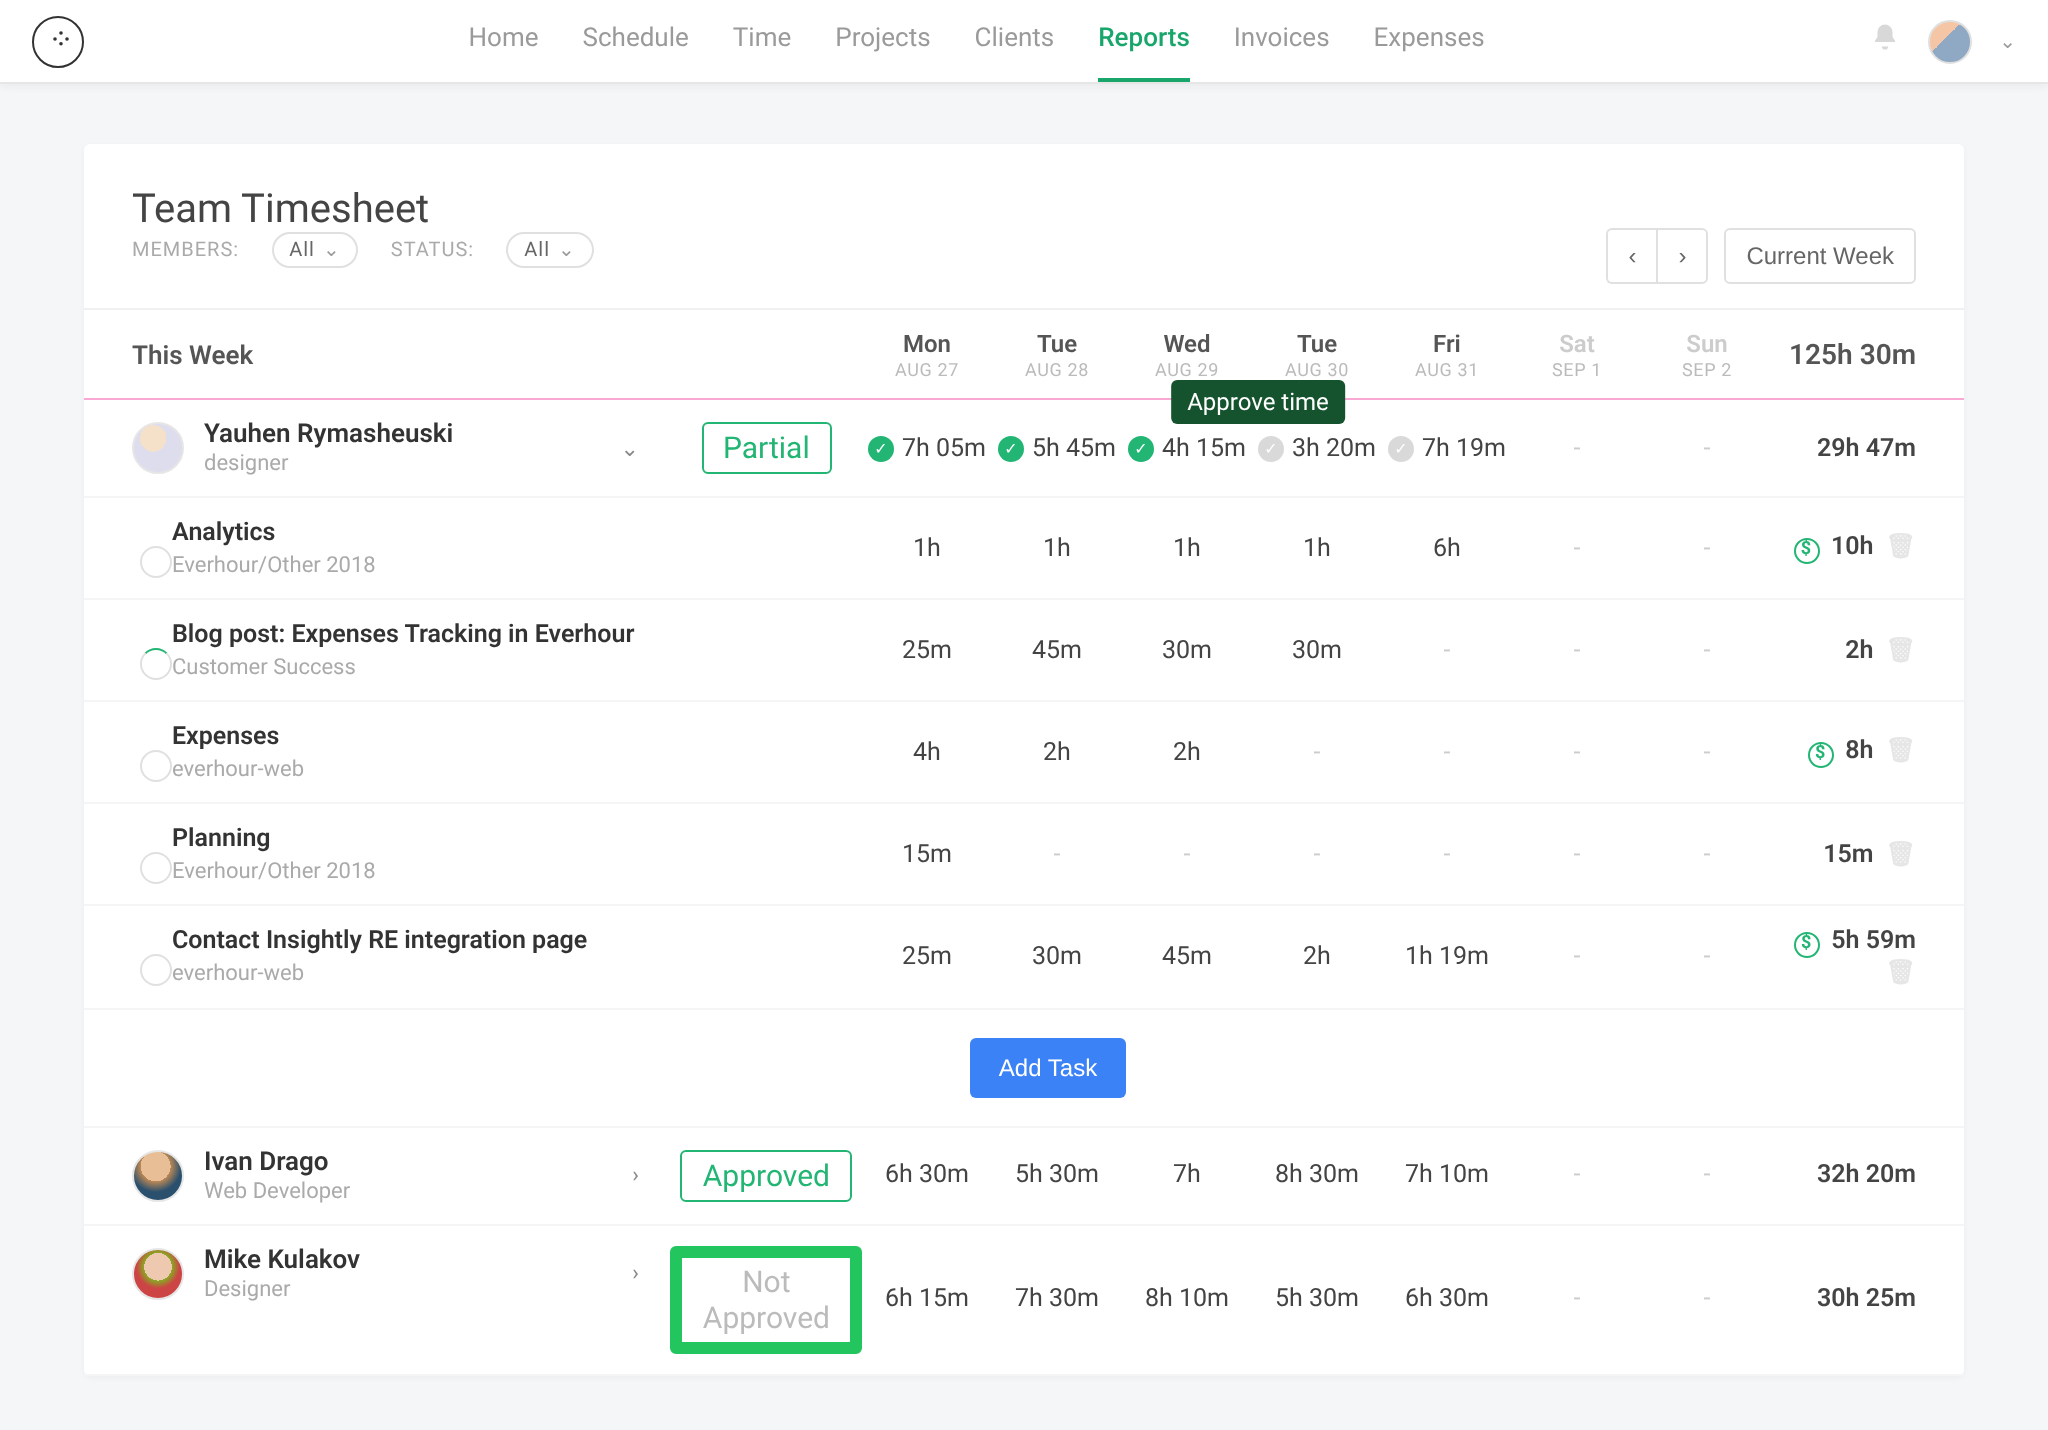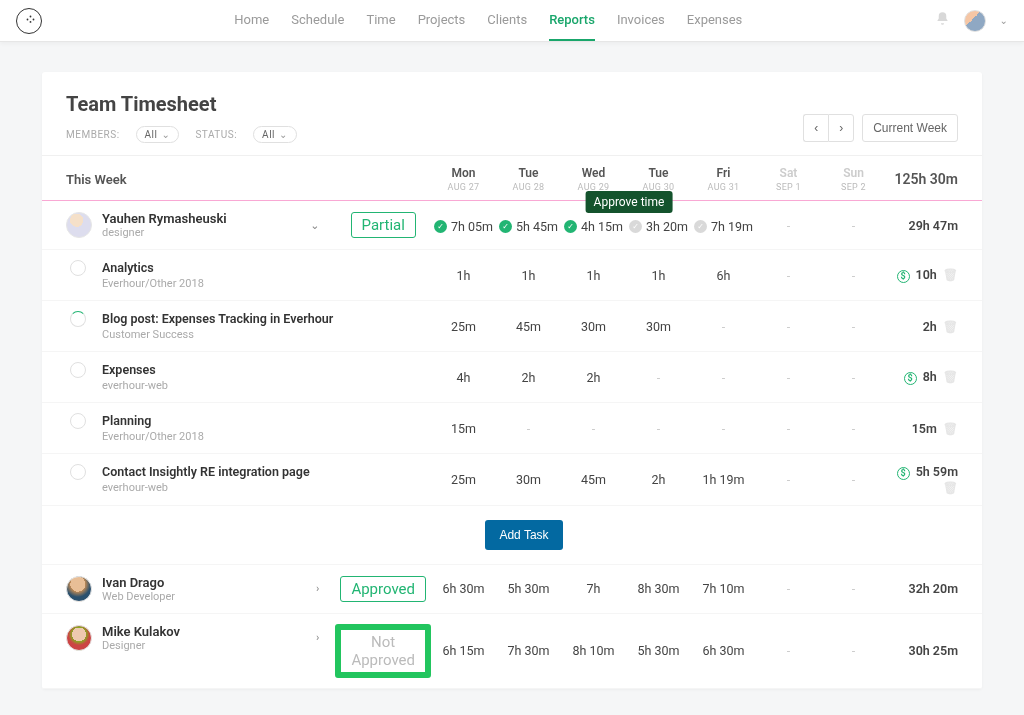--- a/index.html
+++ b/index.html
@@ -69,23 +69,22 @@
     border-radius: 3px;
     box-shadow: 0 1px 3px rgba(0,0,0,0.04);
   }
   .header {
     padding: 20px 24px 12px 24px;
     display:flex;
     justify-content: space-between;
   }
   .header-left h1 {
     font-size: 20px;
-    font-weight: 700;
+    font-weight: 400;
     color: #444;
-    margin-bottom: 10px;
   }
   .filters { display:flex; gap:16px; align-items:center; font-size:10px; color:#aaa; letter-spacing:.5px; }
   .filter-label { text-transform: uppercase; }
   .pill {
     border:1px solid #e0e0e0;
     border-radius: 10px;
     padding: 2px 8px;
     font-size:10px;
     color:#666;
     cursor:pointer;
@@ -155,33 +154,33 @@
     display:inline-flex;
     width:13px;height:13px;border-radius:50%;
     border:1.5px solid #22b573;
     color:#22b573;
     align-items:center;justify-content:center;
     font-size:9px;
     margin-right:6px;
     font-weight:700;
   }
   .task-row td.first {
-    display:flex; align-items:flex-start; gap:16px;
+    display:flex; align-items:flex-end; gap:0;
   }
   .circle {
     width:16px;height:16px;border:1.5px solid #e0e0e0;border-radius:50%;flex-shrink:0;margin-left:4px;
     position:relative;
   }
   .circle.spin { border-color:#22b573 #e0e0e0 #e0e0e0 #e0e0e0; }
   .task-name { font-weight:600; color:#333; font-size:12.5px;}
   .task-proj { color:#aaa; font-size:11px; margin-top:2px;}
   .trash { color:#e6e6e6; font-size:12px; margin-left:6px;}
   .add-task {
     margin: 14px 0 14px 24px;
-    background:#0369a1;
+    background:#3b82f6;
     color:#fff;
     border:none;
     padding:8px 14px;
     border-radius:3px;
     font-size:12px;
     cursor:pointer;
   }
   .tooltip {
     position:absolute;
     background:#14532d;

